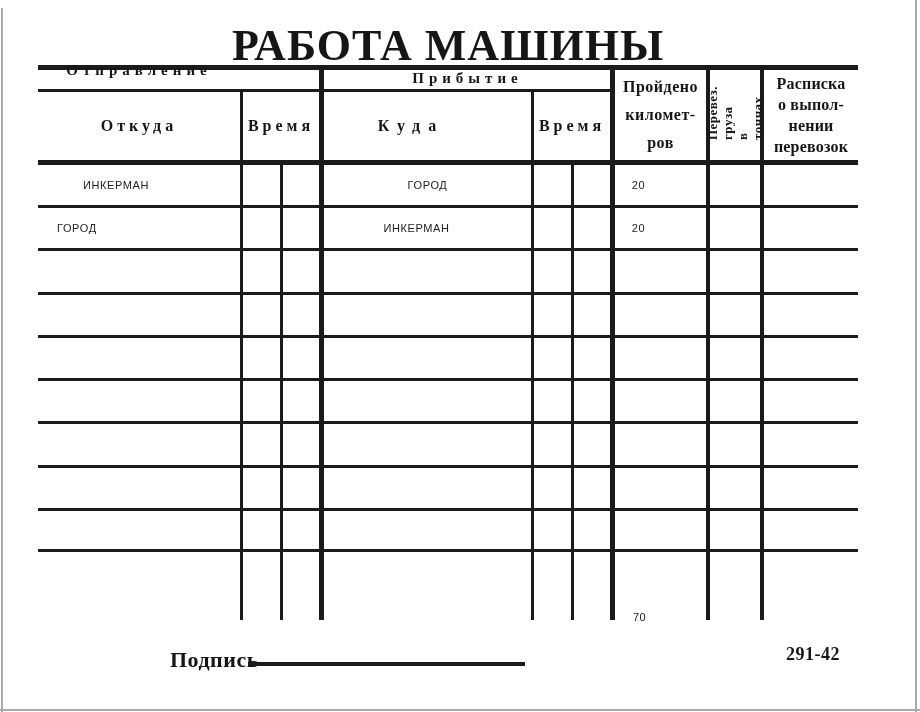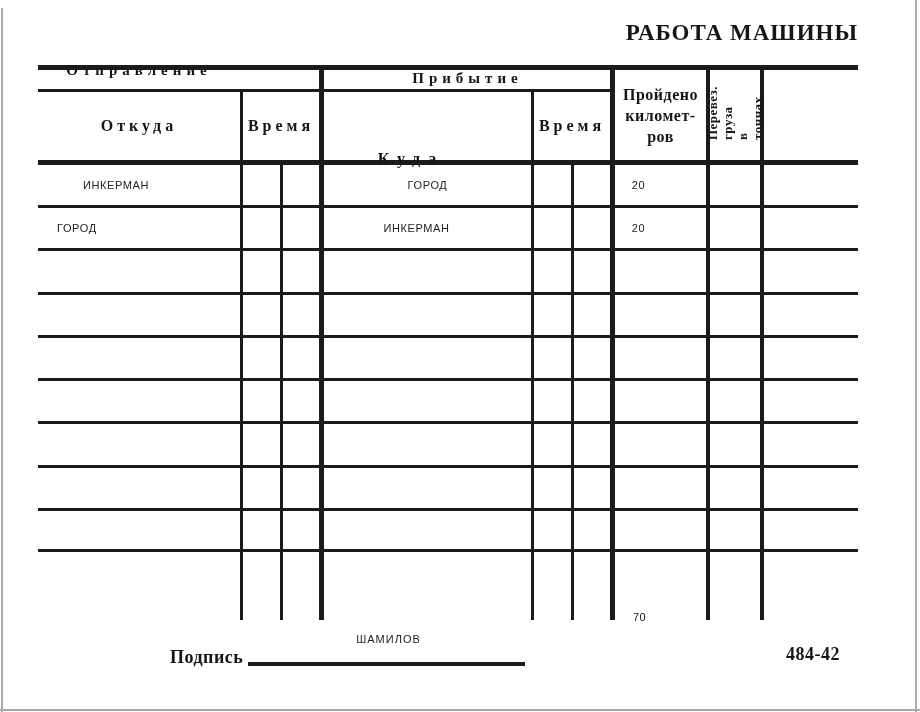--- a/index.html
+++ b/index.html
@@ -3,33 +3,33 @@
 <meta charset="utf-8">
 <style>
   html,body{margin:0;padding:0;background:#fff;}
   #page{position:relative;width:920px;height:712px;background:#ffffff;overflow:hidden;
         font-family:"Liberation Serif", serif;color:#161616;}
   .hline,.vline,.sig-line{position:absolute;background:#1b1b1b;}
   .edge{position:absolute;background:#aaaaaa;}
   .cell{position:absolute;display:flex;align-items:center;justify-content:center;}
   .preline{white-space:pre-line;text-align:center;}
   
-  .title{position:absolute;left:38px;top:20px;width:820px;text-align:right;
-         font-size:23px;font-weight:bold;letter-spacing:1px;}
+  .title{position:absolute;left:38px;top:20px;width:820px;text-align:center;
+         font-size:44px;font-weight:bold;letter-spacing:1px;}
   
   .group{font-size:15px;font-weight:bold;letter-spacing:5px;}
   .colh{font-size:16px;font-weight:bold;letter-spacing:4px;}
   .g-dep{left:38px;top:60px;width:202px;height:21px;}
   .g-arr{left:322px;top:68px;width:291px;height:21px;}
   .c-from{left:38px;top:92px;width:202px;height:68px;}
   .c-deptime{left:243px;top:92px;width:76px;height:68px;}
-  .c-to{left:324px;top:92px;width:174px;height:68px;letter-spacing:8px;margin-top:33px;}
+  .c-to{left:324px;top:92px;width:174px;height:68px;letter-spacing:8px;}
   .c-arrtime{left:534px;top:92px;width:76px;height:68px;}
   .c-km{left:615px;top:70px;width:91px;height:90px;font-size:16px;font-weight:bold;
-        line-height:21px;letter-spacing:0.5px;}
+        line-height:28px;letter-spacing:0.5px;}
   .c-tons{left:710px;top:65px;width:50px;height:95px;}
   .c-tons .rot{display:block;transform:rotate(-90deg);font-size:13px;font-weight:bold;
         line-height:15px;letter-spacing:0.5px;white-space:pre-line;text-align:left;width:92px;}
   .c-receipt{left:764px;top:70px;width:94px;height:90px;font-size:16px;font-weight:bold;
         line-height:21px;letter-spacing:0.2px;}
   
   .row{position:absolute;left:38px;width:820px;height:40px;}
   .row .cell{top:0;height:40px;font-family:"Liberation Sans", sans-serif;
              font-size:11px;letter-spacing:0.6px;color:#222;}
   .rc-from{left:0;width:202px;}
@@ -43,21 +43,21 @@
   .rc-receipt{left:724px;width:96px;}
   .padl-45{justify-content:flex-start;padding-left:45px;box-sizing:border-box;}
   .padl-19{justify-content:flex-start;padding-left:19px;box-sizing:border-box;}
   .padr-22{padding-right:22px;box-sizing:border-box;}
   .kmv{padding-right:42px;box-sizing:border-box;}
   
   .total-km{left:613px;top:606px;width:95px;height:22px;font-family:"Liberation Sans",sans-serif;
             font-size:11px;letter-spacing:0.5px;}
   .sig-name{position:absolute;left:250px;top:633px;width:277px;text-align:center;
             font-family:"Liberation Sans",sans-serif;font-size:11px;letter-spacing:1px;color:#222;}
-  .sig-label{position:absolute;left:170px;top:647px;font-size:18px;font-weight:bold;letter-spacing:0.5px;}
+  .sig-label{position:absolute;left:170px;top:647px;font-size:22px;font-weight:bold;letter-spacing:0.5px;}
   .sig-line{left:248px;top:662px;width:277px;height:4px;}
   .form-number{position:absolute;left:786px;top:644px;font-size:18px;font-weight:bold;letter-spacing:0.5px;}
 </style>
 </head>
 <body>
 
 <div id="page">
 
   <div class="edge" style="left:1px;top:8px;width:2px;height:704px;"></div>
   <div class="edge" style="left:915px;top:0;width:2px;height:712px;"></div>
@@ -94,20 +94,24 @@
   <div class="cell colh c-to">Куда</div>
   <div class="cell colh c-arrtime">Время</div>
   <div class="cell c-km preline">Пройдено
 километ-
 ров</div>
   <div class="cell c-tons">
     <span class="rot">Перевез.
 груза
 в тоннах</span>
   </div>
+  <div class="cell c-receipt preline">Расписка
+о выпол-
+нении
+перевозок</div>
 
   <div class="row" style="top:165px;">
     <div class="cell rc-from padl-45">ИНКЕРМАН</div>
     <div class="cell rc-th1"></div>
     <div class="cell rc-tm1"></div>
     <div class="cell rc-to">ГОРОД</div>
     <div class="cell rc-th2"></div>
     <div class="cell rc-tm2"></div>
     <div class="cell rc-km kmv">20</div>
     <div class="cell rc-tons"></div>
@@ -155,18 +159,17 @@
     <div class="cell rc-km kmv"></div>
   </div>
   <div class="row" style="top:511px;">
     <div class="cell rc-from"></div>
     <div class="cell rc-to"></div>
     <div class="cell rc-km kmv"></div>
   </div>
 
   <div class="cell total-km kmv">70</div>
 
-  <div class="sig-name">ШАМИЛОВ</div>
   <div class="sig-label">Подпись</div>
   <div class="sig-line"></div>
-  <div class="form-number">484-42</div>
+  <div class="form-number">291-42</div>
 
 </div>
 
 </body></html>

